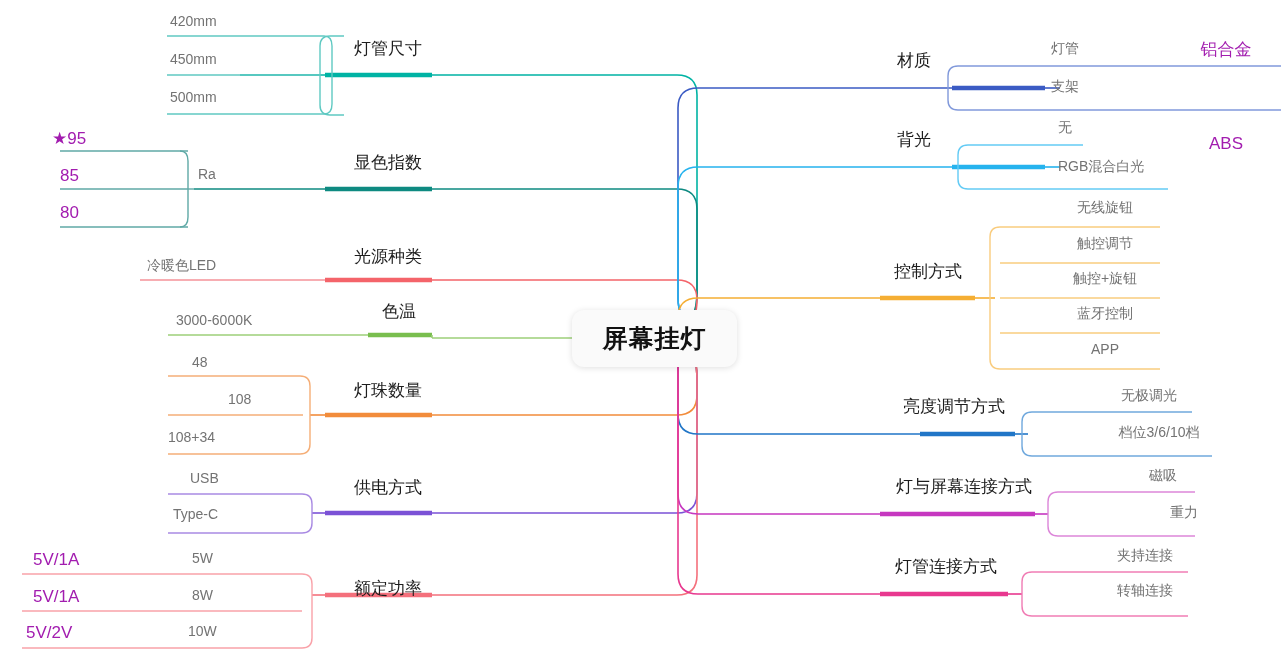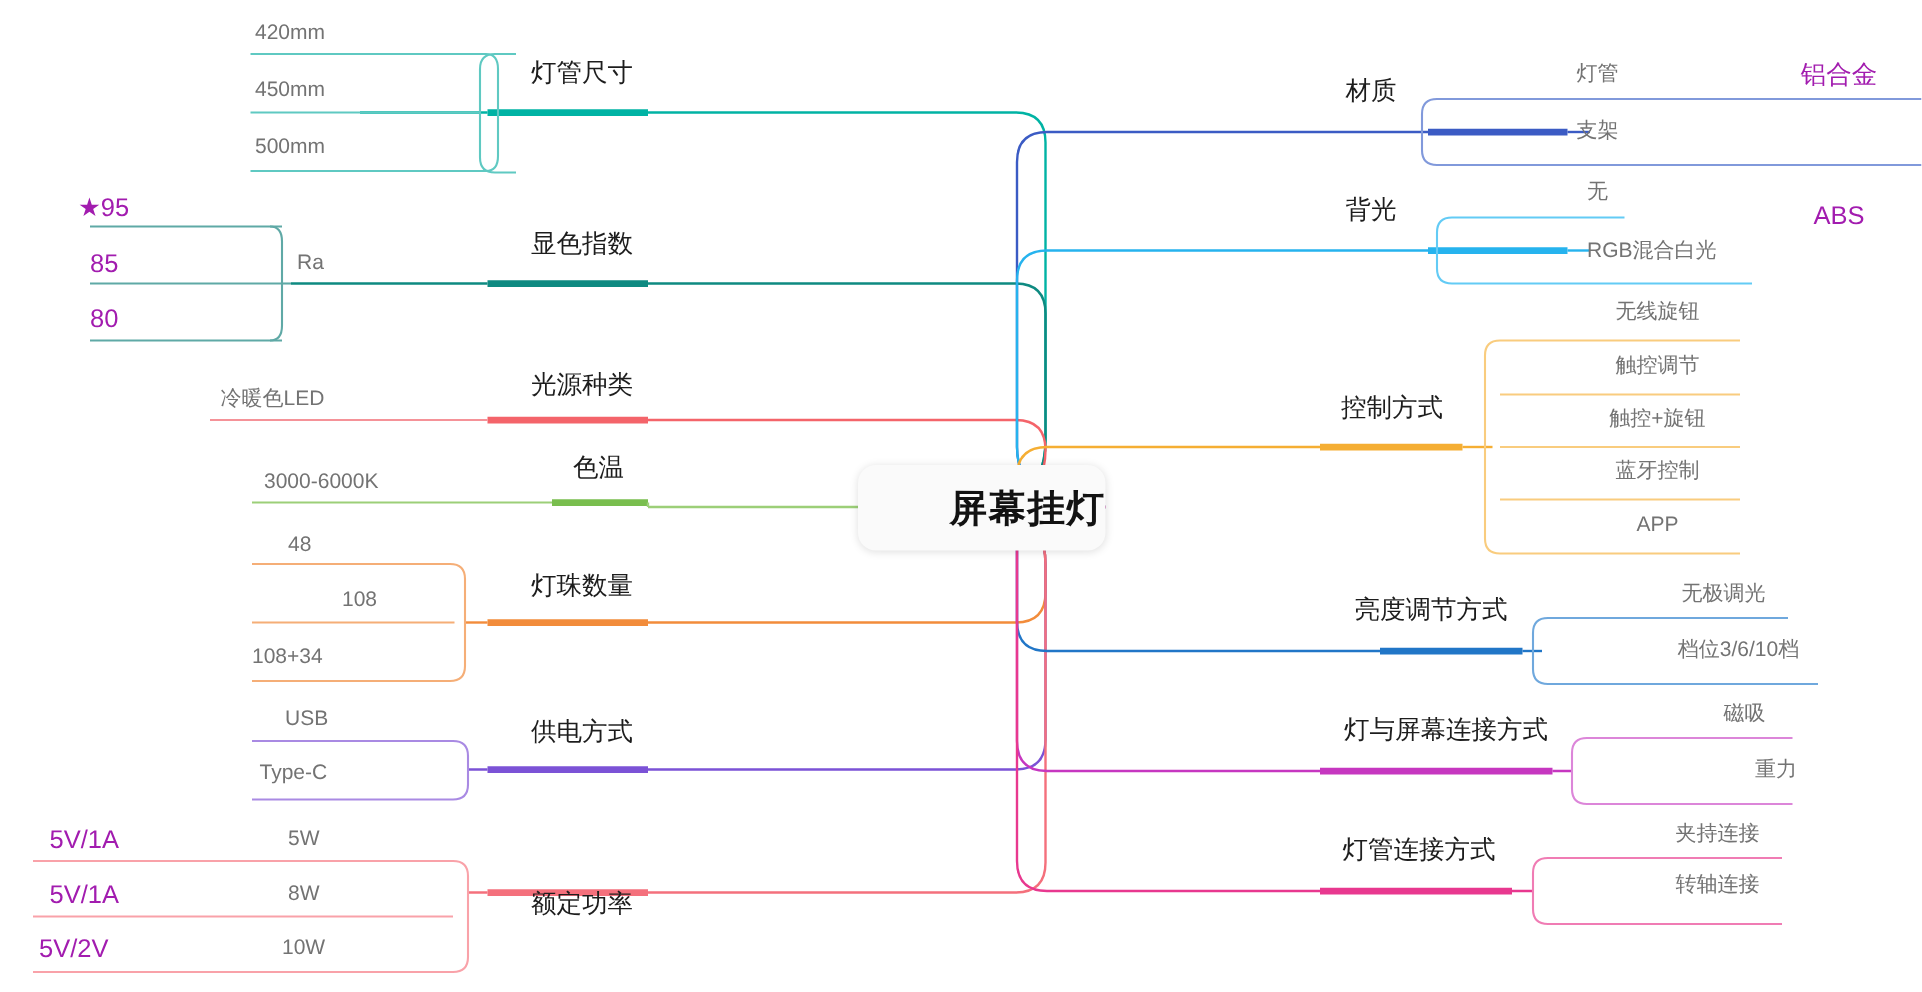--- a/index.html
+++ b/index.html
@@ -36,21 +36,21 @@
     line-height: 1;
   }
   
   .root {
     position: absolute;
     background: #fafafa;
     border-radius: 12px;
     box-shadow: 0 1px 6px rgba(0,0,0,0.13);
     display: flex;
     align-items: center;
-    justify-content: flex-end;
+    justify-content: center;
     font-size: 25px;
     font-weight: bold;
     letter-spacing: 1px;
     color: #121212;
   }
   
   .l1 {
     font-size: 17px;
     color: #1d1d1d;
     font-weight: 400;
@@ -269,21 +269,21 @@
   <div class="node l1 lc" style="left:333px; top:479px; width:110px;">
     <span>供电方式</span>
   </div>
   <div class="node l2" style="left:190px; top:471px;">
     <span>USB</span>
   </div>
   <div class="node l2" style="left:173px; top:507px;">
     <span>Type-C</span>
   </div>
 
-  <div class="node l1 lc" style="left:333px; top:580px; width:110px;margin-top:14px;">
+  <div class="node l1 lc" style="left:333px; top:580px; width:110px;">
     <span>额定功率</span>
   </div>
   <div class="node l2" style="left:192px; top:551px;">
     <span>5W</span>
   </div>
   <div class="node l2" style="left:192px; top:588px;">
     <span>8W</span>
   </div>
   <div class="node l2" style="left:188px; top:624px;">
     <span>10W</span>

